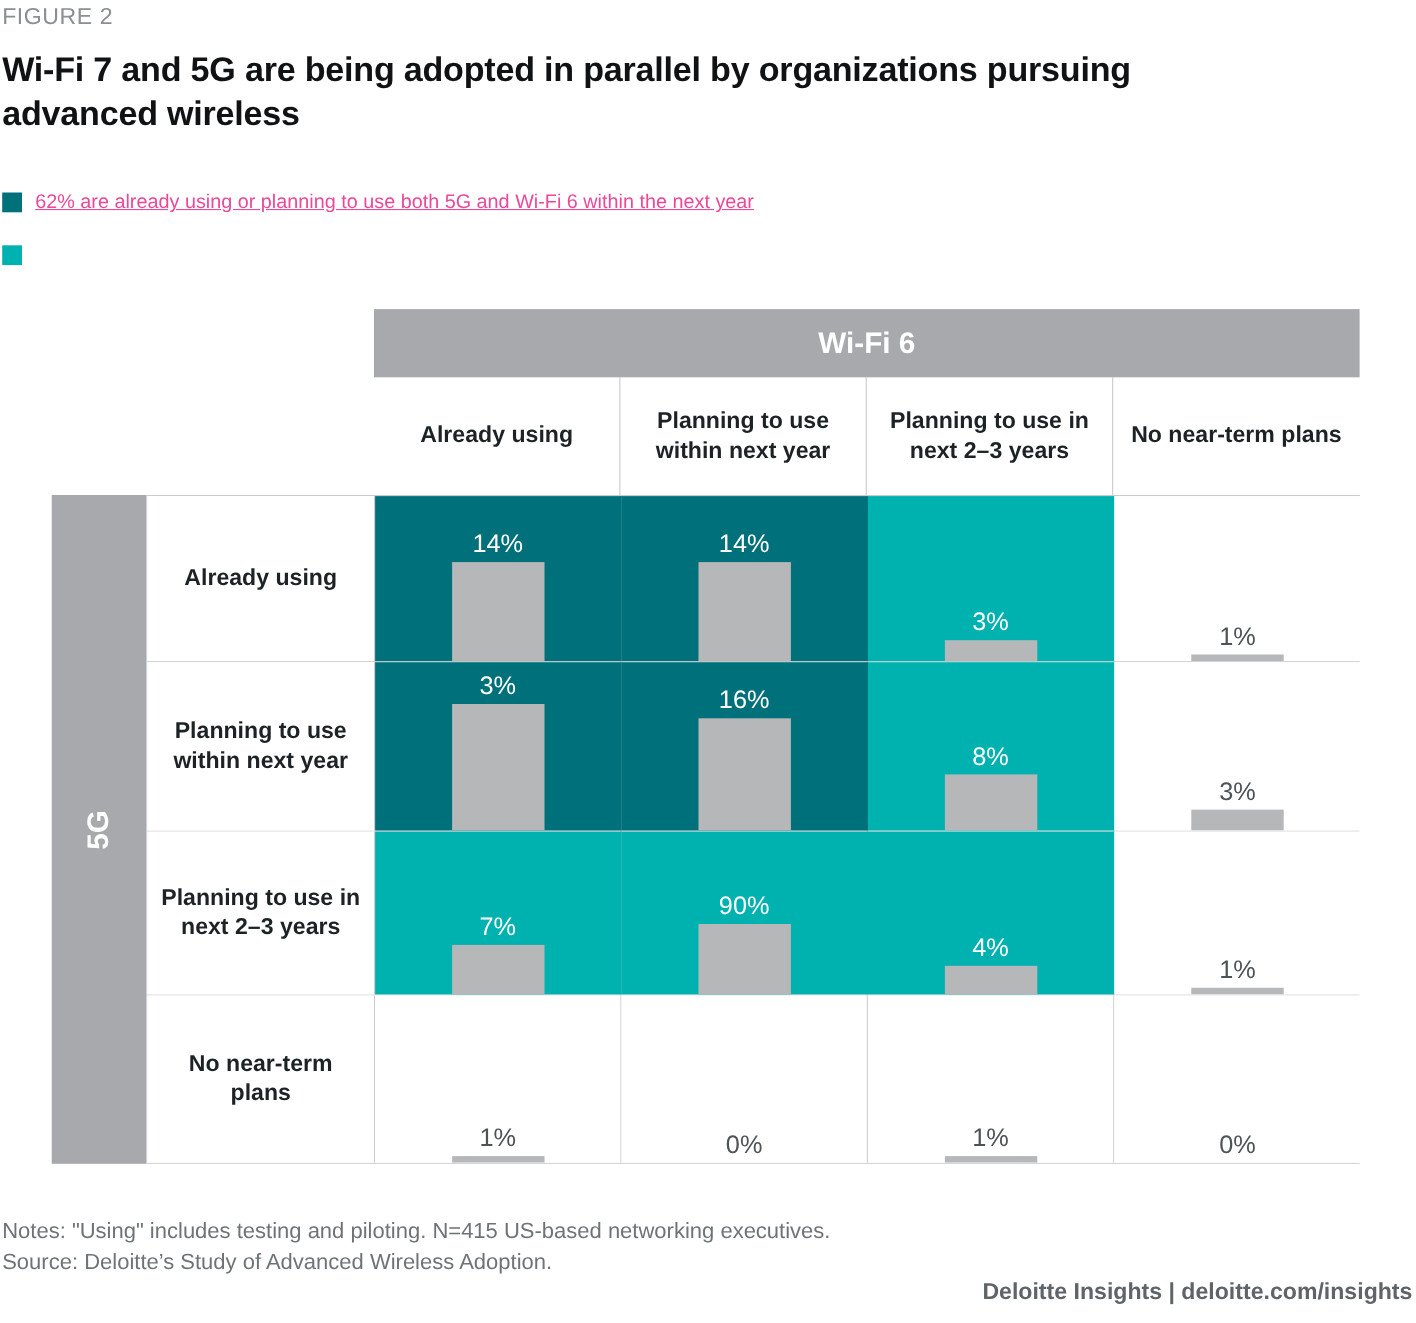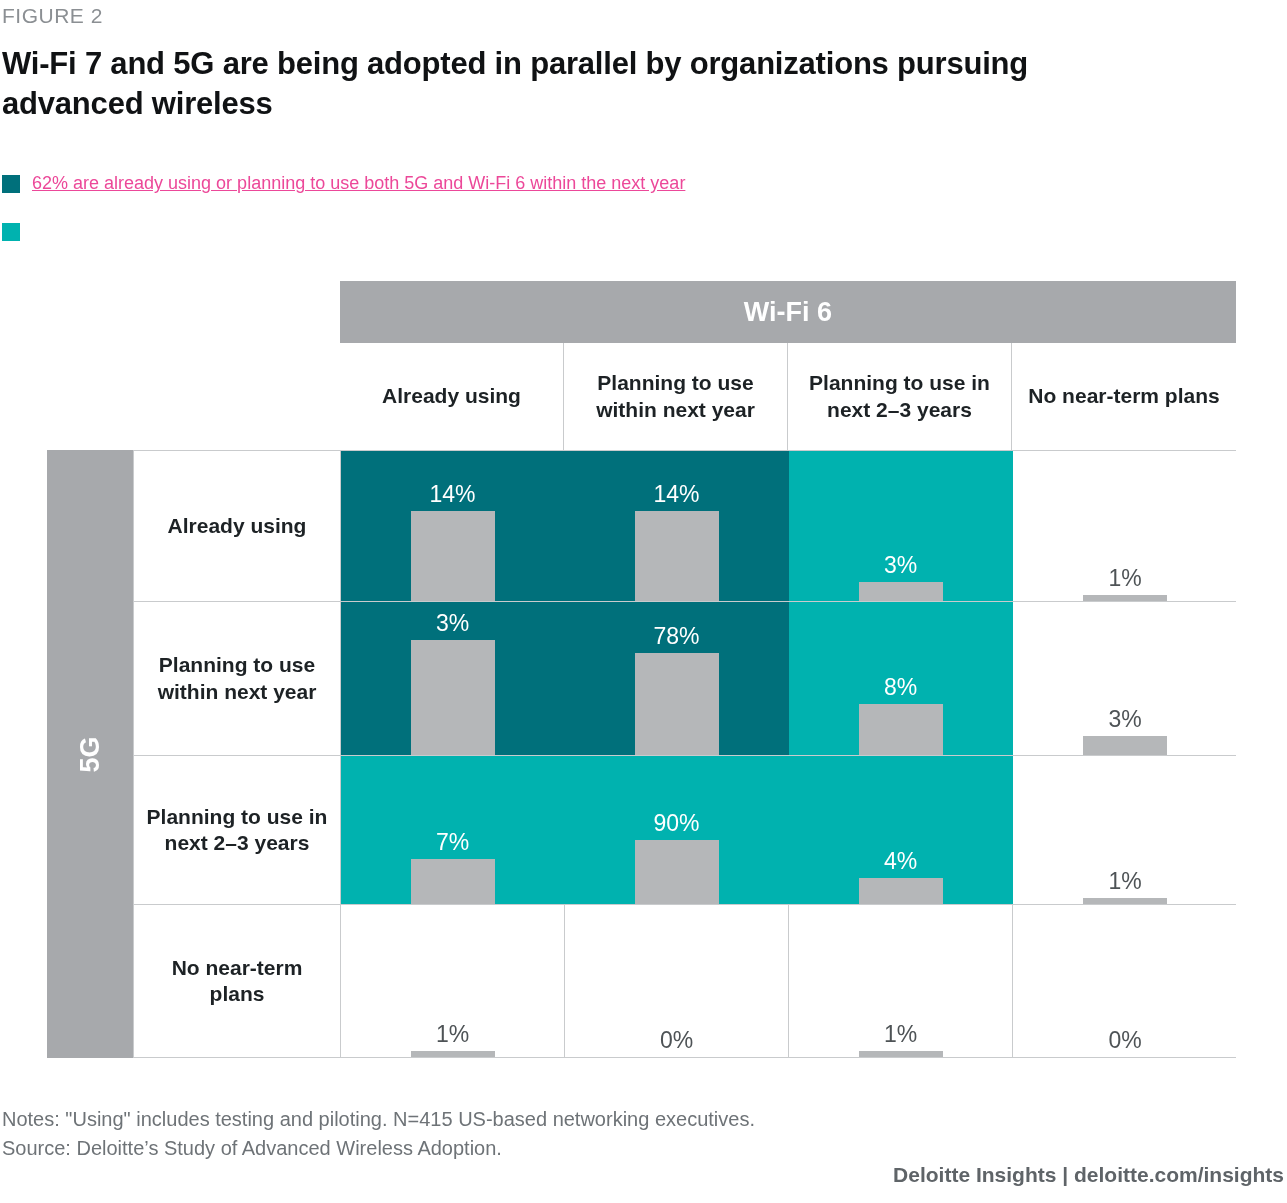--- a/index.html
+++ b/index.html
@@ -269,21 +269,21 @@
         </div>
       </div>
       <div class="matrix-row" style="height: 154px;">
         <div class="row-label">Planning to use within next year</div>
         <div class="data-cell shade-dark">
           <div class="bar" style="height: 115px;"></div>
           <div class="bar-value" style="bottom: 118px;">3%</div>
         </div>
         <div class="data-cell shade-dark">
           <div class="bar" style="height: 102px;"></div>
-          <div class="bar-value" style="bottom: 105px;">78%</div>
+          <div class="bar-value" style="bottom: 105px;">16%</div>
         </div>
         <div class="data-cell shade-light">
           <div class="bar" style="height: 51px;"></div>
           <div class="bar-value" style="bottom: 54px;">8%</div>
         </div>
         <div class="data-cell">
           <div class="bar" style="height: 19px;"></div>
           <div class="bar-value" style="bottom: 22px;">3%</div>
         </div>
       </div>

